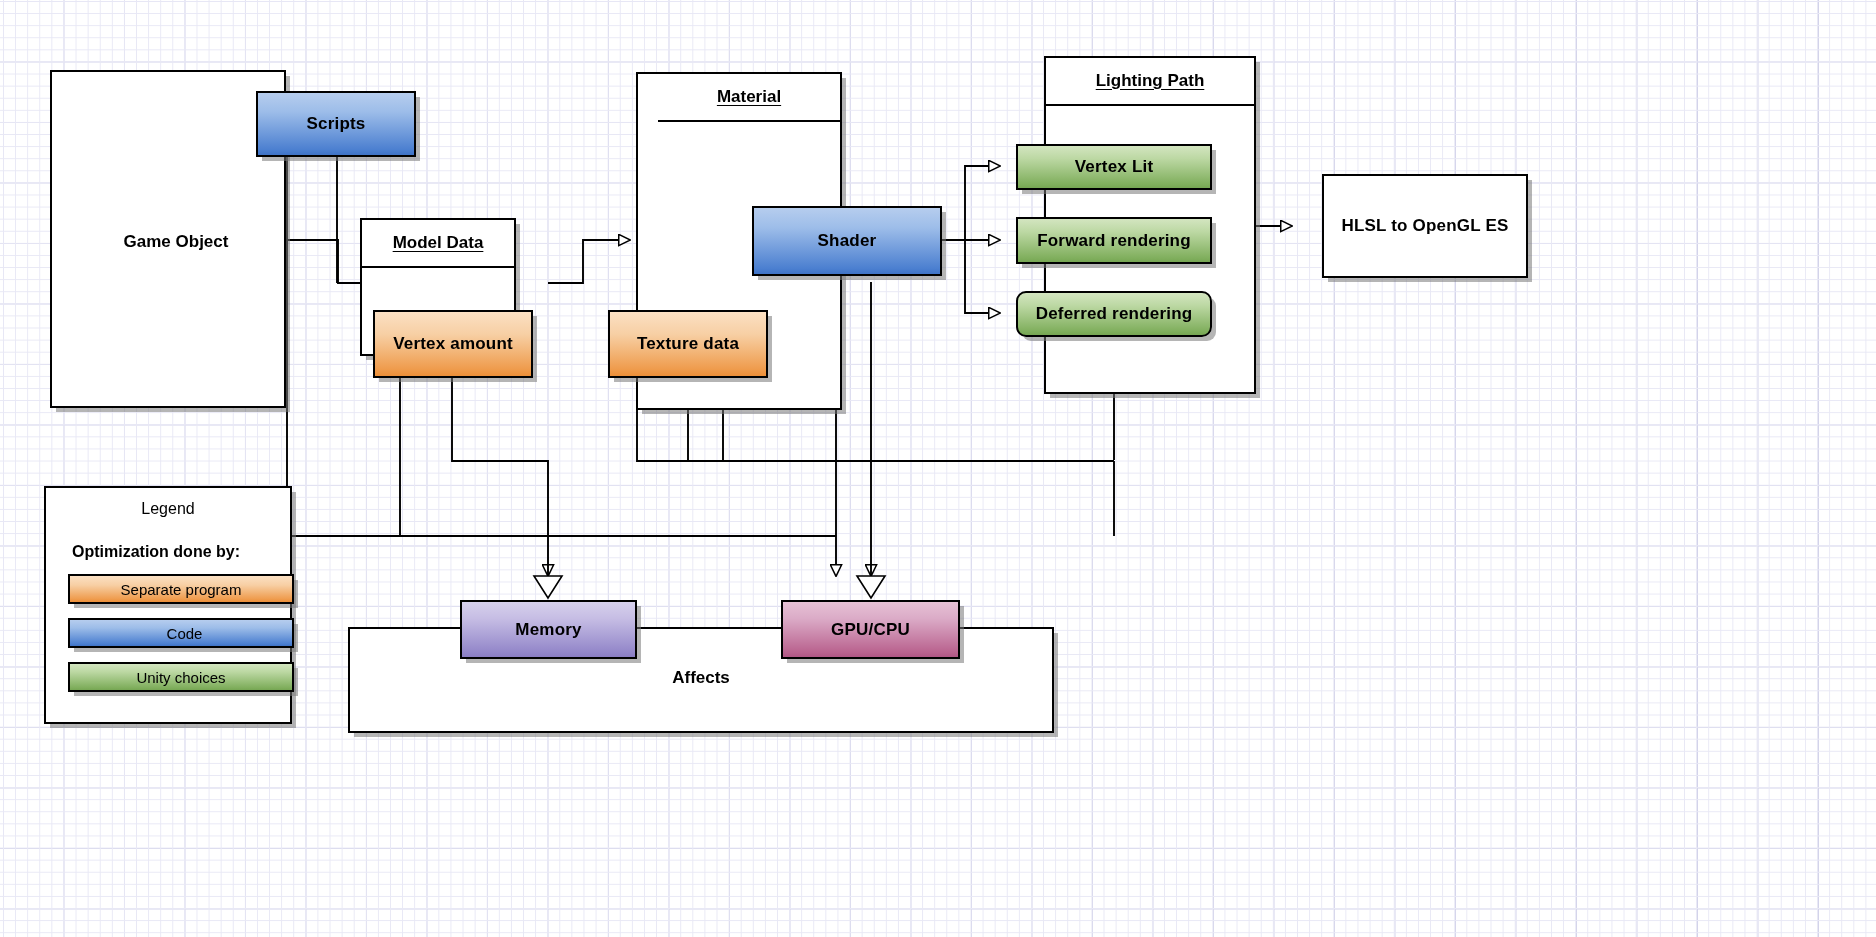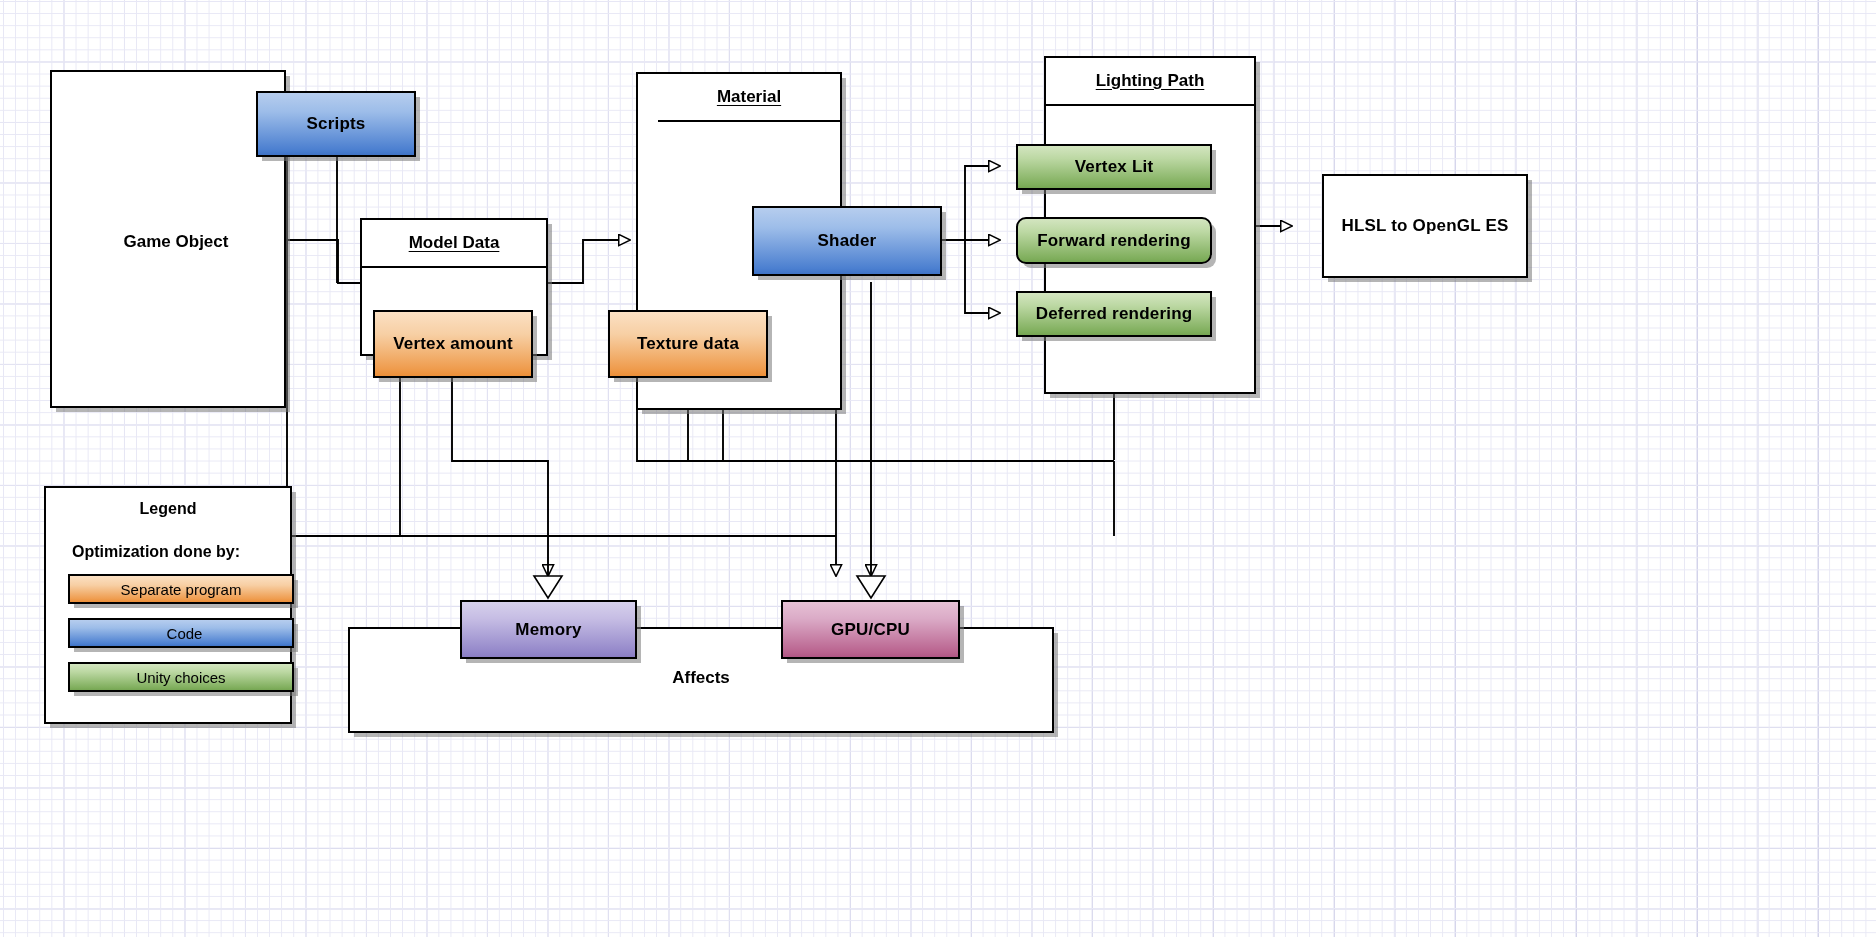--- a/index.html
+++ b/index.html
@@ -113,21 +113,21 @@
     width: 248px; height: 238px;
     box-sizing: border-box;
     border: 2.5px solid #000;
     background: #fff;
     box-shadow: 5px 5px 0 -1px rgba(120,120,120,0.55);
     z-index: 20;
   }
   .legend-title {
     position: absolute; left: 0; right: 0; top: 12px;
     text-align: center;
-    font-size: 16px; font-weight: bold; color: #000;
+    font-size: 16px; font-weight: normal; color: #000;
   }
   .legend-sub {
     position: absolute; left: 26px; top: 55px;
     font-size: 16px; font-weight: bold; color: #000;
   }
   .legend-chip {
     position: absolute;
     left: 22px;
     width: 226px;
     height: 30px;
@@ -209,21 +209,21 @@
 
       <path d="M348,629 L460,629"></path>
       <path d="M637,629 L781,629"></path>
       <path d="M960,629 L1054,629"></path>
     </g>
   </svg>
 
   <div class="plain-box" style="left:50px; top:70px; width:236px; height:338px;"></div>
   <div class="plain-label" style="left:50px; top:232px; width:236px; text-align:center;padding-left:8px;">Game Object</div>
 
-  <div class="container-box" style="left:360px; top:218px; width:188px; height:138px;text-align:center;">
+  <div class="container-box" style="left:360px; top:218px; width:156px; height:138px;text-align:center;">
     <div class="container-title">Model Data</div>
   </div>
 
   <div class="container-box" style="left:636px; top:72px; width:206px; height:338px;padding-left:20px;">
     <div class="container-title">Material</div>
   </div>
 
   <div class="container-box" style="left:1044px; top:56px; width:212px; height:338px;">
     <div class="container-title">Lighting Path</div>
   </div>
@@ -236,23 +236,23 @@
   <div class="node fill-blue" style="left:256px; top:91px; width:160px; height:66px;">Scripts</div>
 
   <div class="node fill-orange" style="left:373px; top:310px; width:160px; height:68px;">Vertex amount</div>
 
   <div class="node fill-orange" style="left:608px; top:310px; width:160px; height:68px;">Texture data</div>
 
   <div class="node fill-blue" style="left:752px; top:206px; width:190px; height:70px;">Shader</div>
 
   <div class="node fill-green" style="left:1016px; top:144px; width:196px; height:46px;">Vertex Lit</div>
 
-  <div class="node fill-green" style="left:1016px; top:217px; width:196px; height:47px;border-radius:10px;">Forward rendering</div>
-
-  <div class="node fill-green" style="left:1016px; top:291px; width:196px; height:46px;">Deferred rendering</div>
+  <div class="node fill-green" style="left:1016px; top:217px; width:196px; height:47px;">Forward rendering</div>
+
+  <div class="node fill-green" style="left:1016px; top:291px; width:196px; height:46px;border-radius:10px;">Deferred rendering</div>
 
   <div class="node fill-purple" style="left:460px; top:600px; width:177px; height:59px;">Memory</div>
 
   <div class="node fill-magenta" style="left:781px; top:600px; width:179px; height:59px;">GPU/CPU</div>
 
   <div id="legend-box">
     <div class="legend-title">Legend</div>
     <div class="legend-sub">Optimization done by:</div>
 
     <div class="legend-chip fill-orange" style="top:86px;">Separate program</div>

